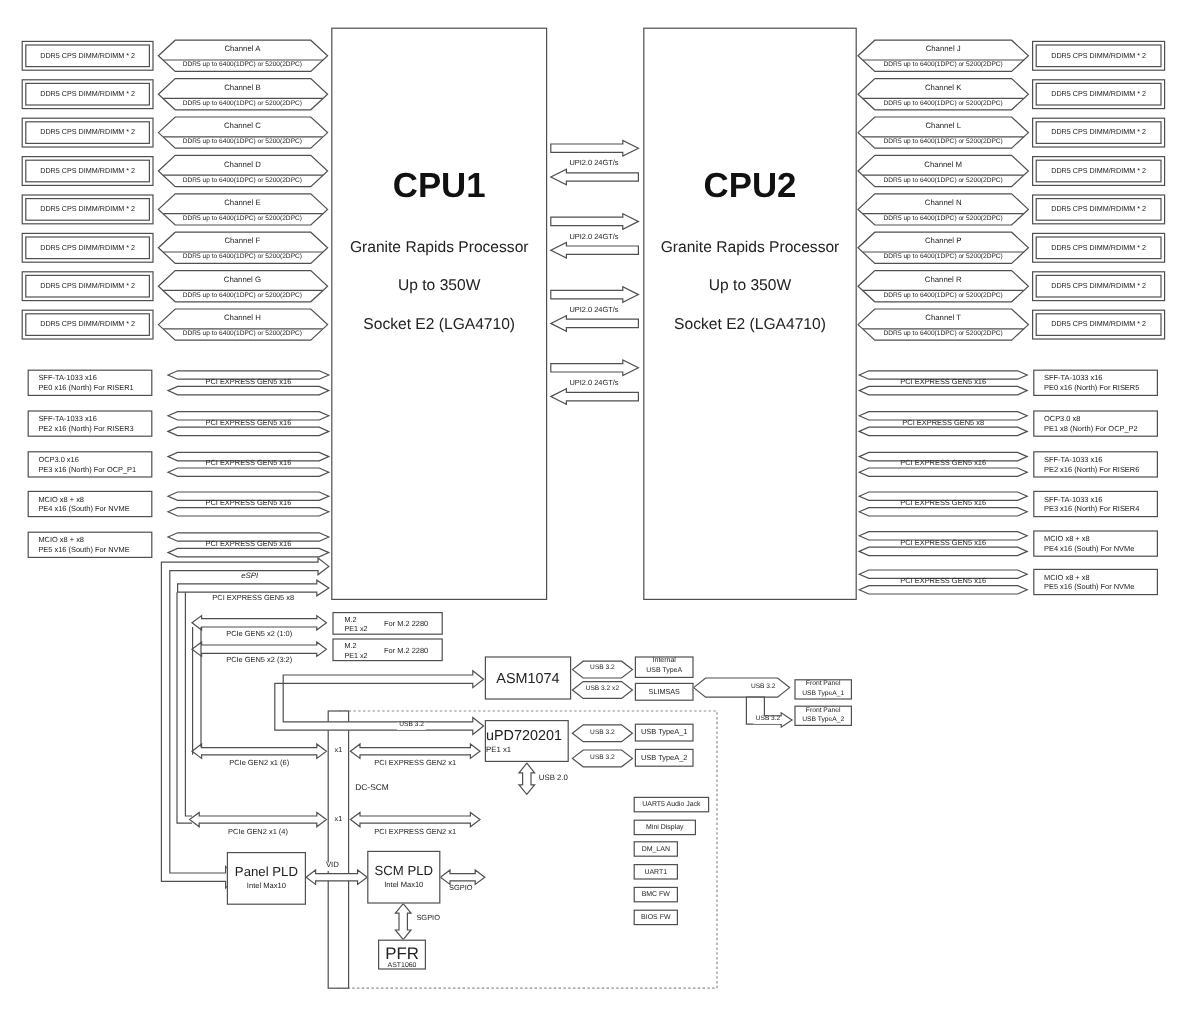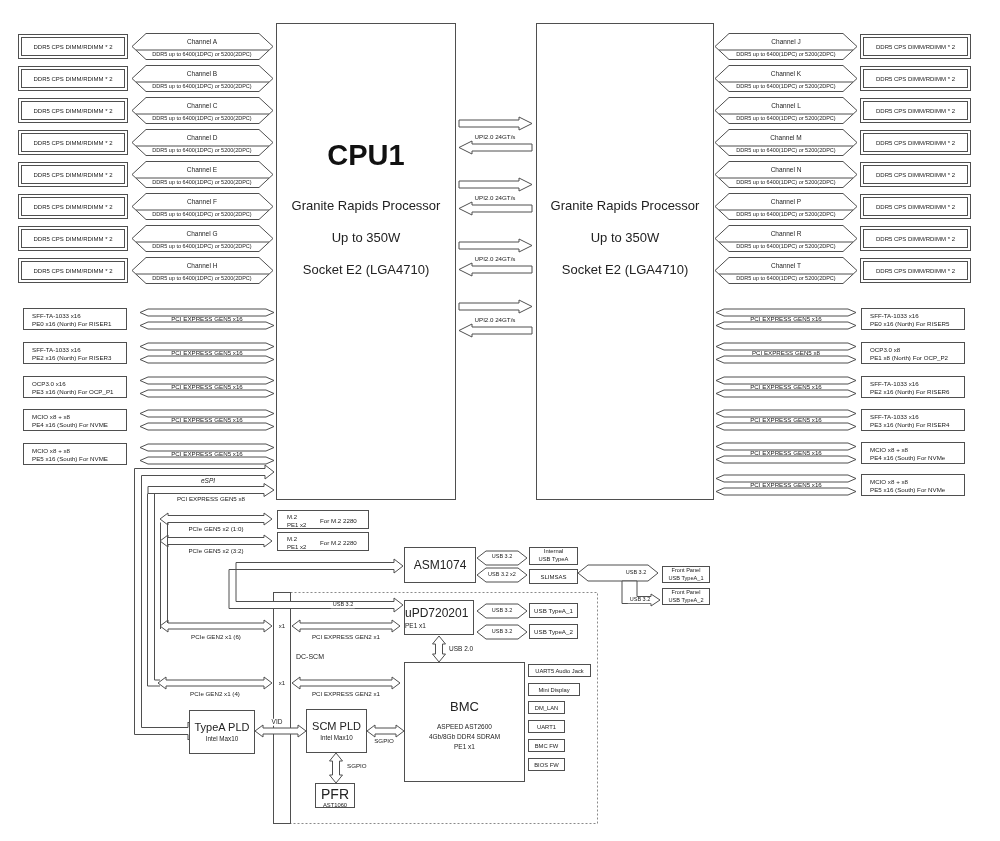--- a/index.html
+++ b/index.html
@@ -114,20 +114,21 @@
       </g>
     </svg>
 
   <div class="box cpu" style="left:276px;top:23px;width:180px;height:477px;">
     <div class="title" style="top:115px;">CPU1</div>
     <div class="dline" style="top:174px;">Granite Rapids Processor</div>
     <div class="dline" style="top:206px;">Up to 350W</div>
     <div class="dline" style="top:238px;">Socket E2 (LGA4710)</div>
   </div>
   <div class="box cpu" style="left:536px;top:23px;width:178px;height:477px;">
+    <div class="title" style="top:115px;">CPU2</div>
     <div class="dline" style="top:174px;">Granite Rapids Processor</div>
     <div class="dline" style="top:206px;">Up to 350W</div>
     <div class="dline" style="top:238px;">Socket E2 (LGA4710)</div>
   </div>
 
   <div class="lbl" style="left:208px;top:481px;font-style:italic;">eSPI</div>
   <div class="lbl s62" style="left:211px;top:499px;">PCI EXPRESS GEN5 x8</div>
   <div class="lbl s62" style="left:216px;top:529px;">PCIe GEN5 x2 (1:0)</div>
   <div class="lbl s62" style="left:216px;top:551px;">PCIe GEN5 x2 (3:2)</div>
 
@@ -180,29 +181,23 @@
   <div class="ll" style="left:449px;top:646px;">USB 2.0</div>
 
   <div class="ll s7" style="left:296px;top:653px;">DC-SCM</div>
   <div class="lbl s6" style="left:282px;top:626px;">x1</div>
   <div class="lbl s6" style="left:282px;top:683px;">x1</div>
   <div class="lbl s62" style="left:216px;top:637px;">PCIe GEN2 x1 (6)</div>
   <div class="lbl s62" style="left:215px;top:694px;">PCIe GEN2 x1 (4)</div>
   <div class="lbl s62" style="left:346px;top:637px;">PCI EXPRESS GEN2 x1</div>
   <div class="lbl s62" style="left:346px;top:694px;">PCI EXPRESS GEN2 x1</div>
 
-  <div class="box" style="left:404px;top:662px;width:121px;height:120px;text-align:center;">
-    <div style="font-size:13px;margin-top:36px;">BMC</div>
-    <div style="font-size:6.5px;margin-top:9px;">ASPEED AST2600</div>
-    <div style="font-size:6.5px;margin-top:3px;">4Gb/8Gb DDR4 SDRAM</div>
-    <div style="font-size:6.5px;margin-top:3px;">PE1 x1</div>
-  </div>
 
   <div class="box" style="left:189px;top:710px;width:66px;height:44px;text-align:center;">
-    <div style="font-size:11px;margin-top:10px;">TypeA PLD</div>
+    <div style="font-size:11px;margin-top:10px;">Panel PLD</div>
     <div style="font-size:6.3px;margin-top:2px;">Intel Max10</div>
   </div>
   <div class="box" style="left:306px;top:709px;width:61px;height:44px;text-align:center;">
     <div style="font-size:11px;margin-top:10px;">SCM PLD</div>
     <div style="font-size:6.3px;margin-top:2px;">Intel Max10</div>
   </div>
   <div class="box" style="left:315px;top:783px;width:40px;height:25px;text-align:center;">
     <div style="font-size:14px;margin-top:2px;">PFR</div>
     <div style="font-size:5.8px;">AST1060</div>
   </div>

